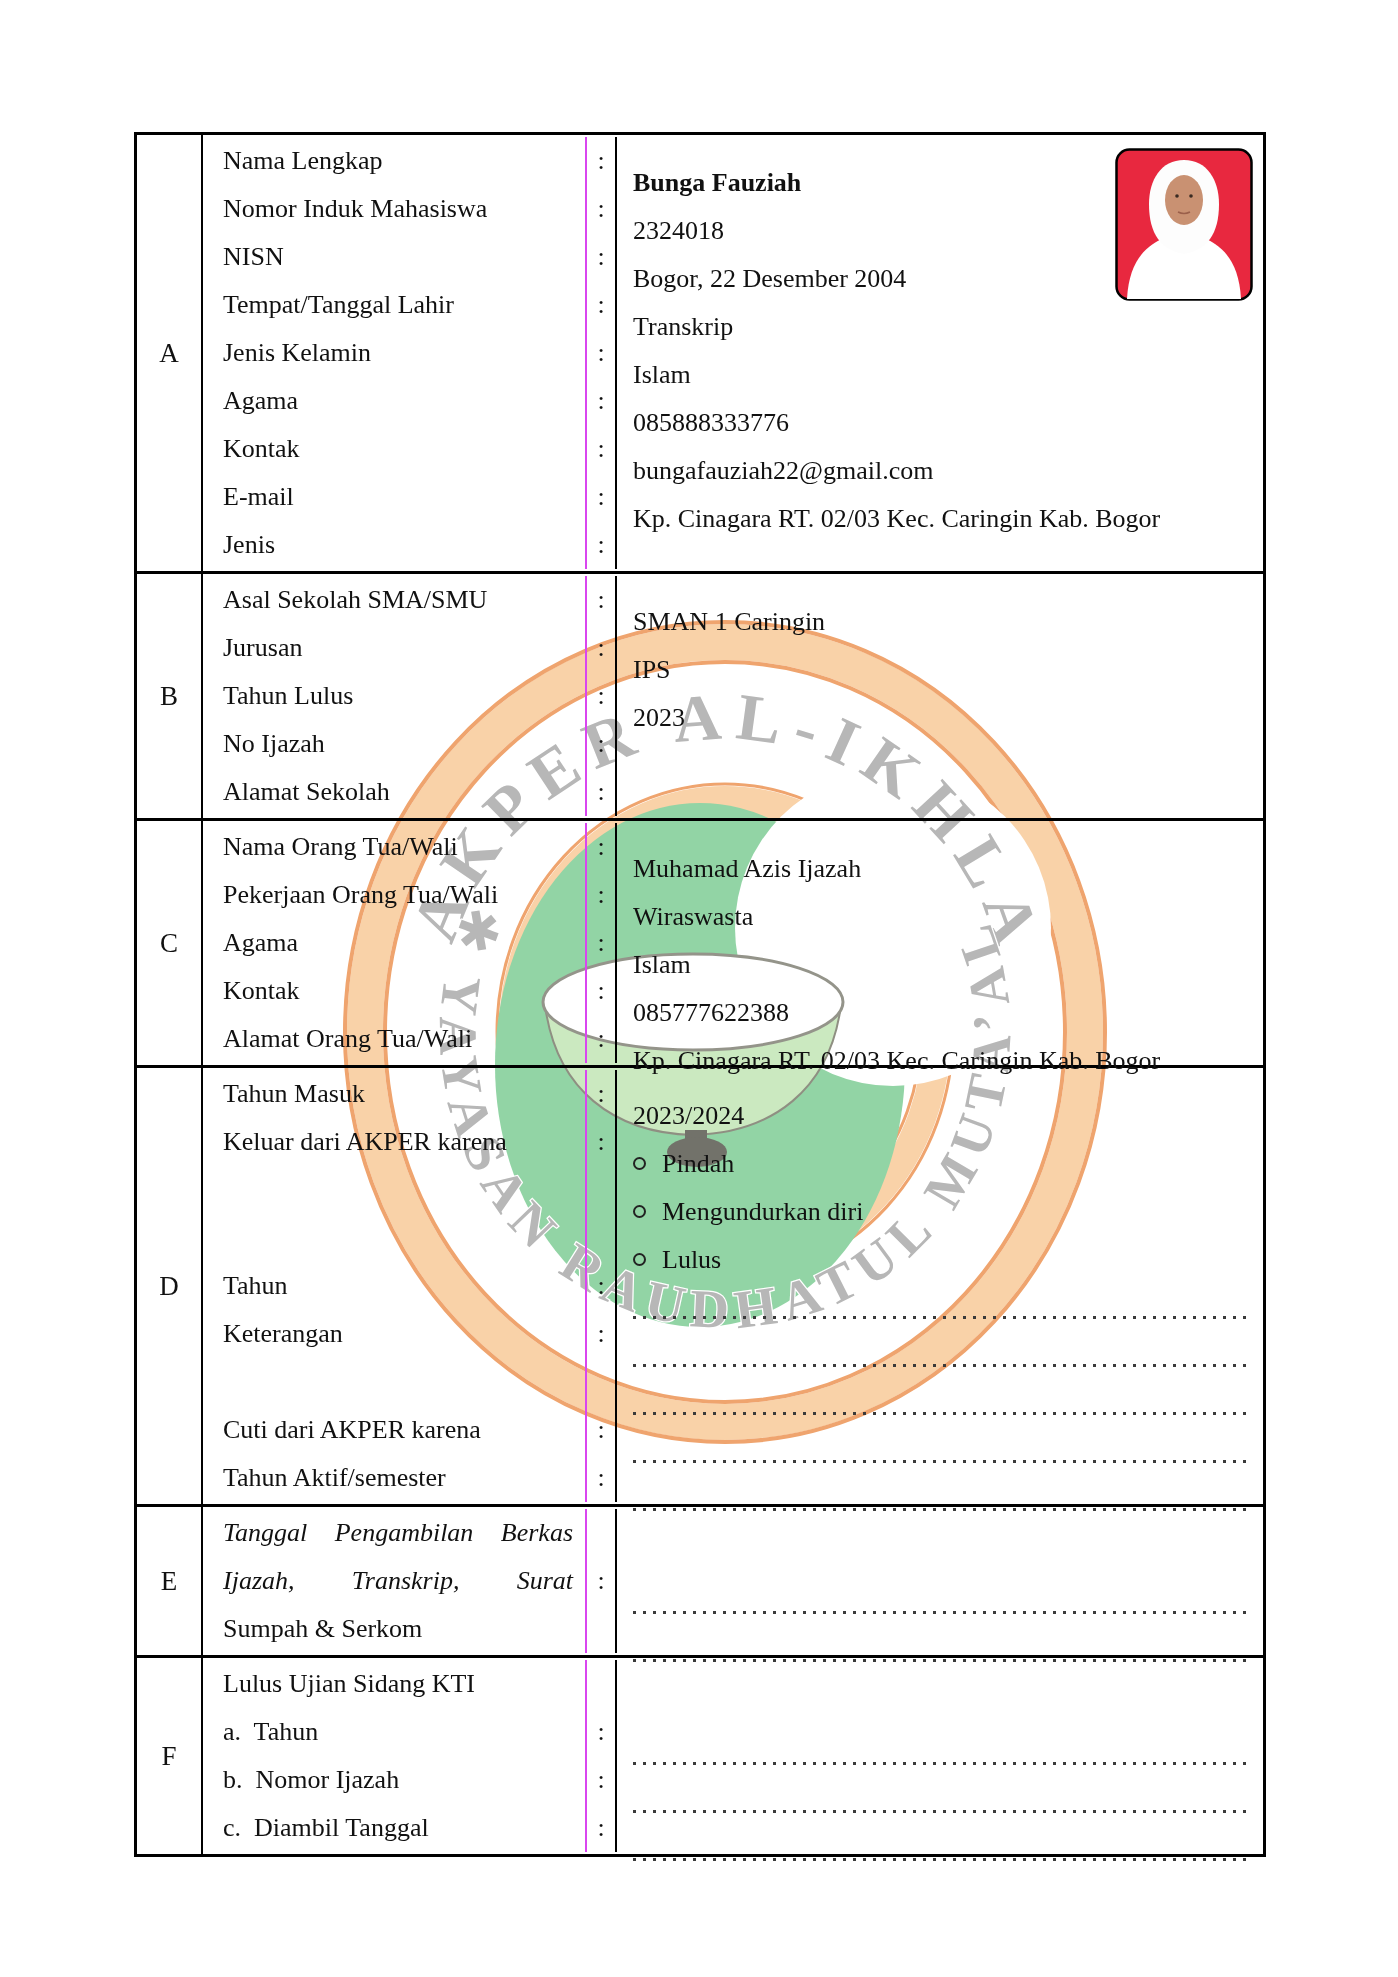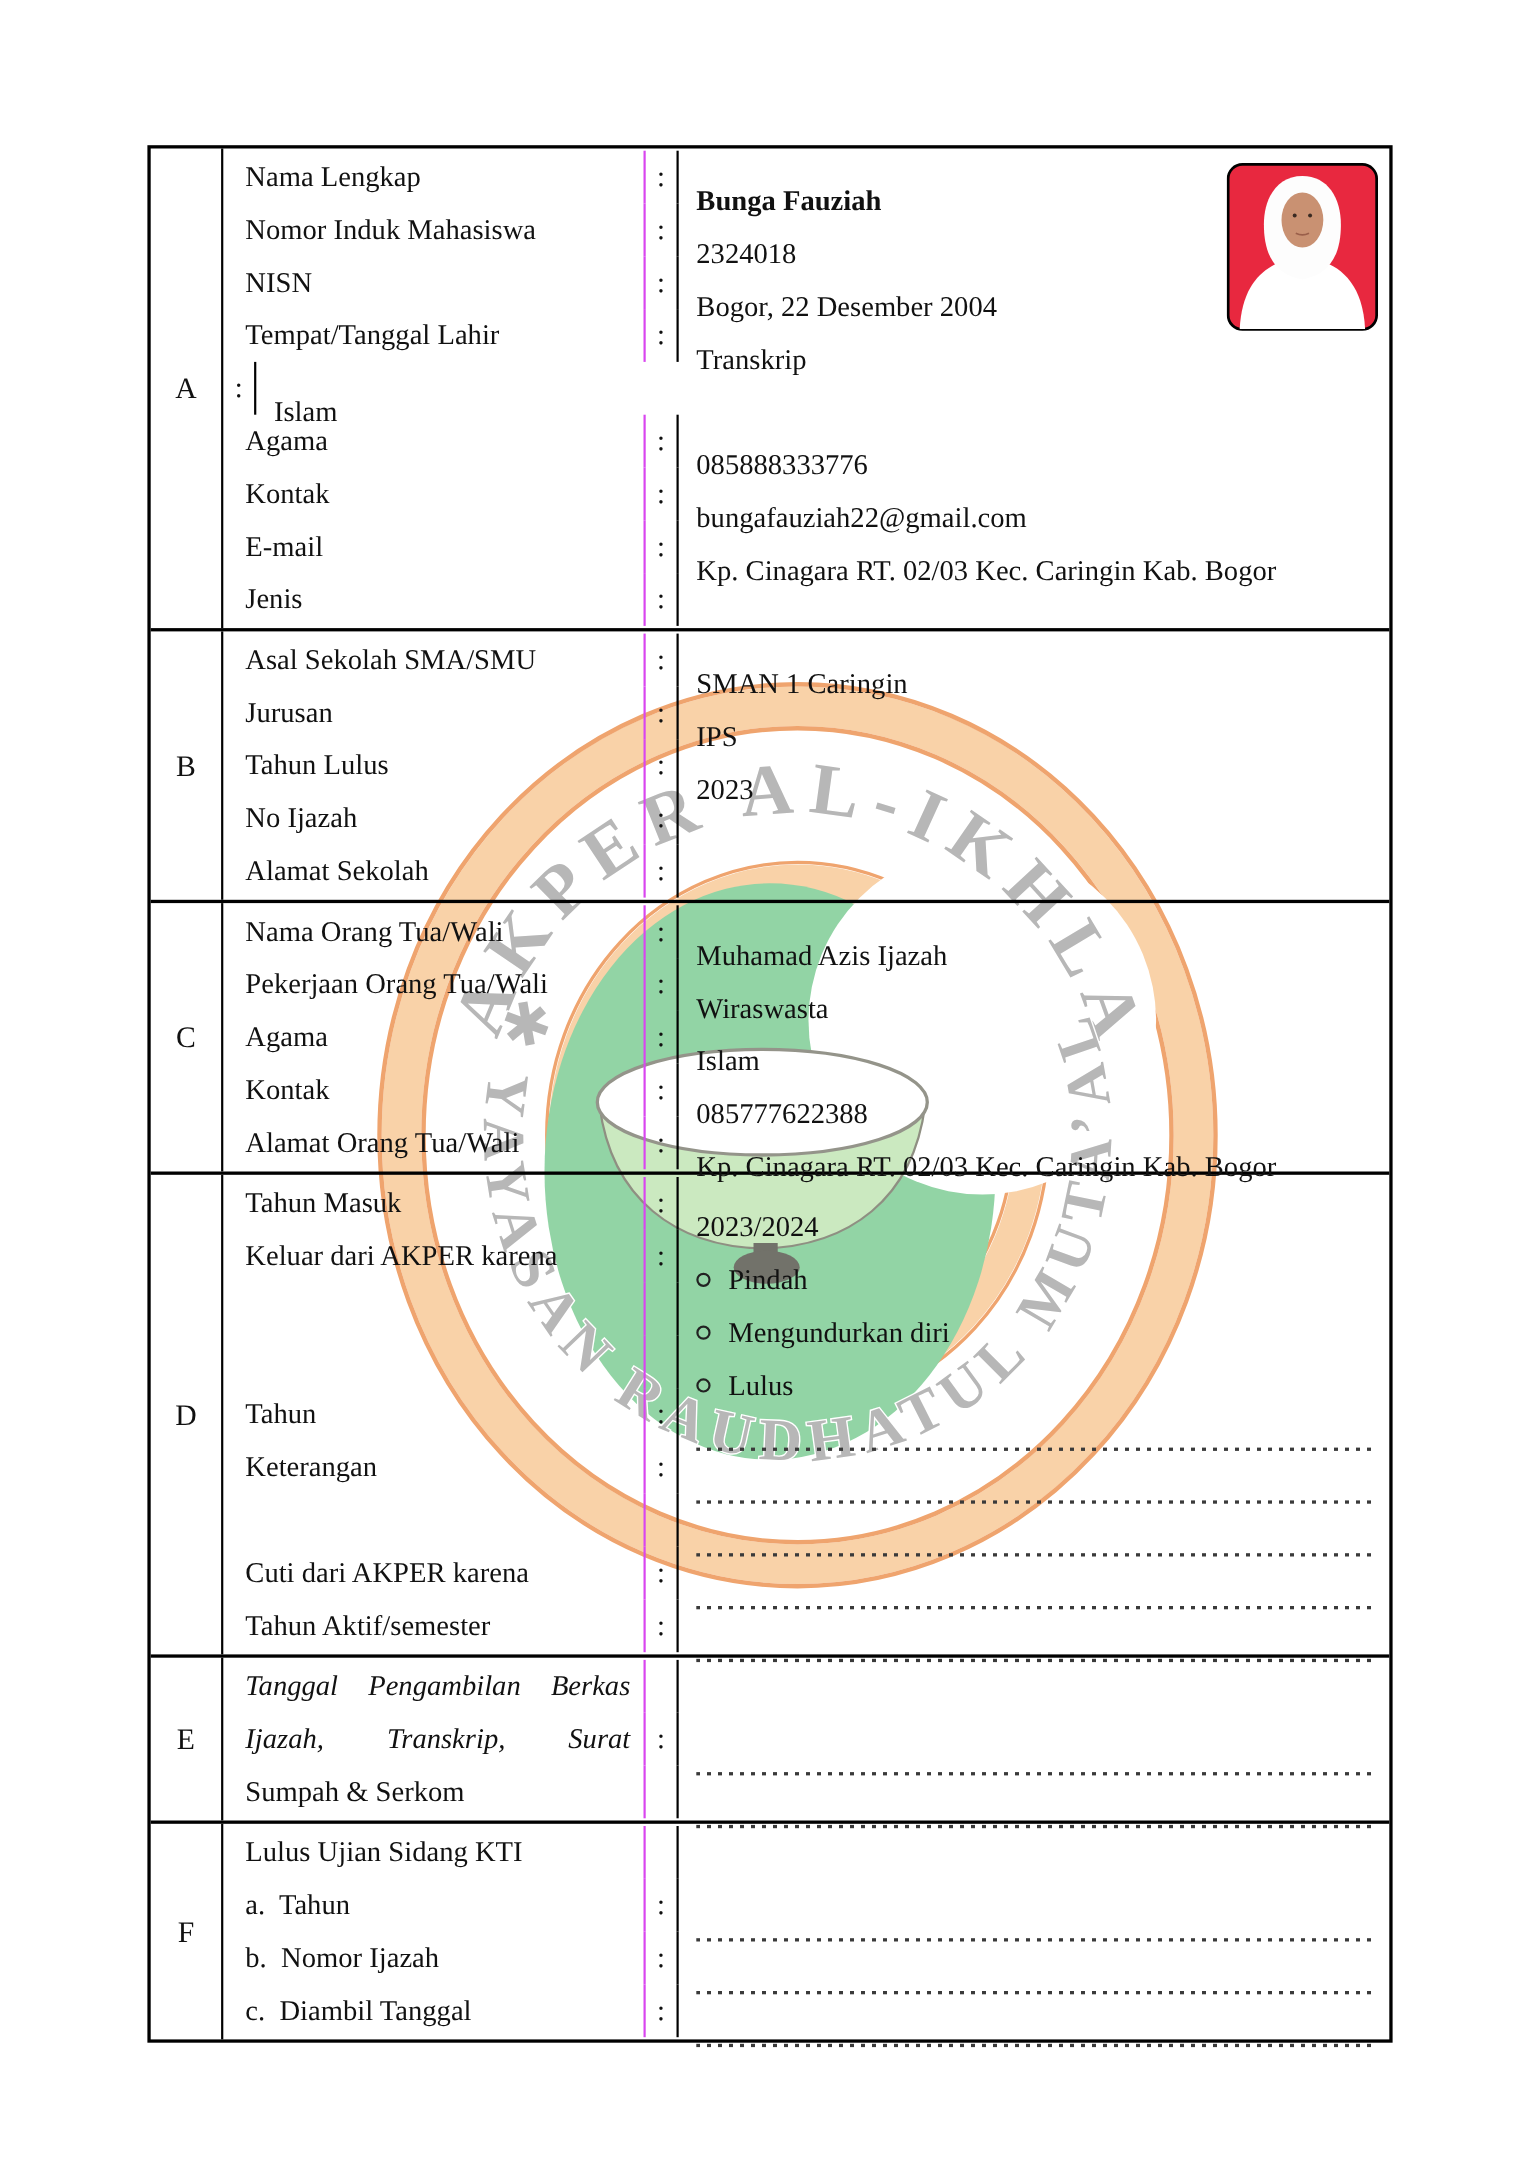--- a/index.html
+++ b/index.html
@@ -146,20 +146,21 @@
             </div>
           </div>
           <div class="row">
             <div class="cell-label">Tempat/Tanggal Lahir</div>
             <div class="cell-colon">:</div>
             <div class="cell-value">
               <div class="val-text">Transkrip</div>
             </div>
           </div>
           <div class="row">
+            <div class="cell-label">Jenis Kelamin</div>
             <div class="cell-colon">:</div>
             <div class="cell-value">
               <div class="val-text">Islam</div>
             </div>
           </div>
           <div class="row">
             <div class="cell-label">Agama</div>
             <div class="cell-colon">:</div>
             <div class="cell-value">
               <div class="val-text">085888333776</div>

